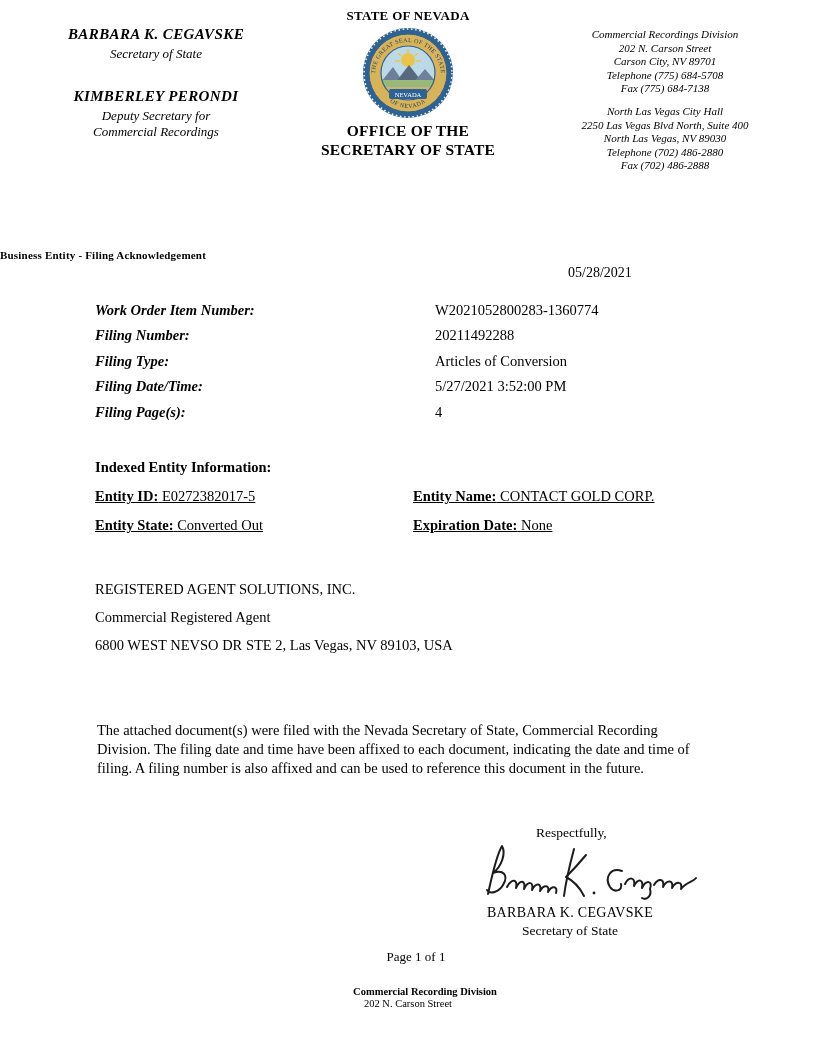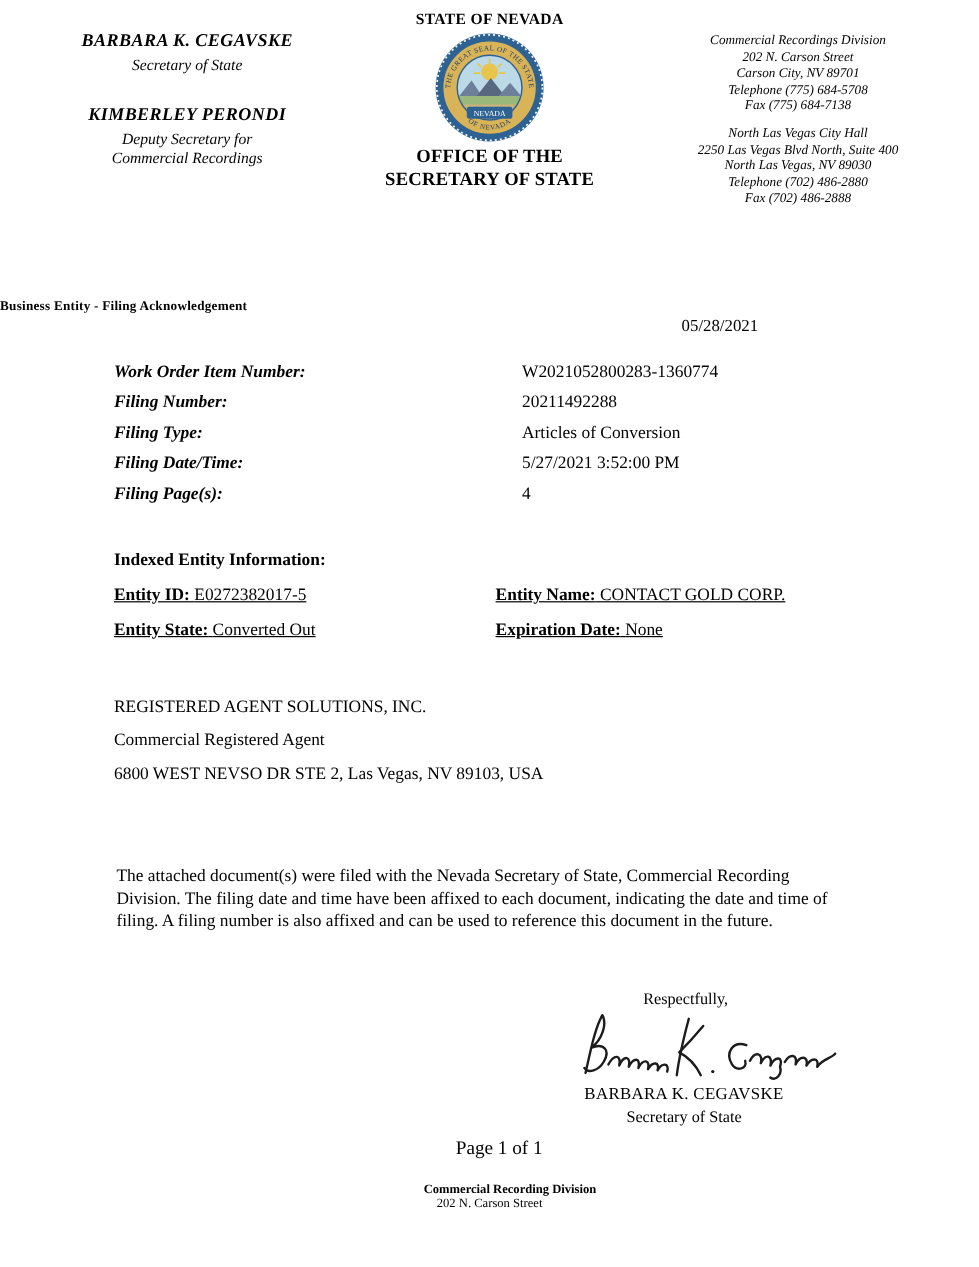--- a/index.html
+++ b/index.html
@@ -79,21 +79,21 @@
   }
 
   
   .respectfully { position:absolute; left:498px; top:825px; font-size:13.5px;margin-left:38px; }
   .signature { position:absolute; left:476px; top:840px; width:224px; height:64px; }
   .signer { position:absolute; left:455px; top:905px; width:230px; text-align:center; }
   .signer-name { font-size:14px; letter-spacing:.3px; }
   .signer-title { font-size:13.5px; margin-top:2px; }
 
   .page-num {
-    position:absolute; left:16px; right:0; top:949px; text-align:center; font-size:16px;
+    position:absolute; left:16px; right:0; top:949px; text-align:center; font-size:13px;
   }
 
   
   .footer { position:absolute; left:0; right:0; top:986px; text-align:center; }
   .footer-l1 { font-weight:bold; font-size:10.5px;padding-left:34px; }
   .footer-l2 { font-size:10.5px; margin-top:1px; }
 </style>
 </head>
 <body>
 

